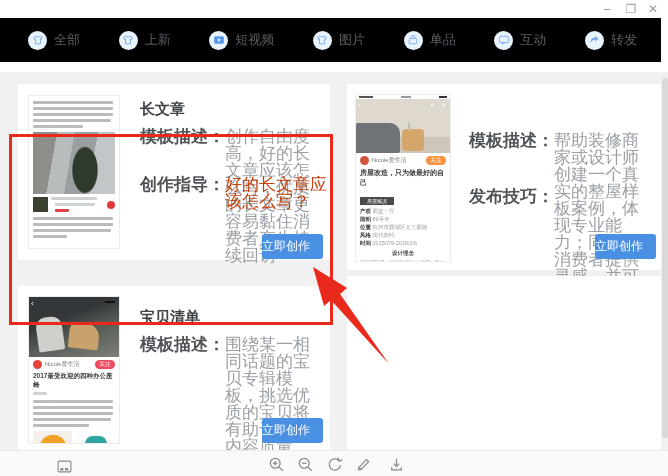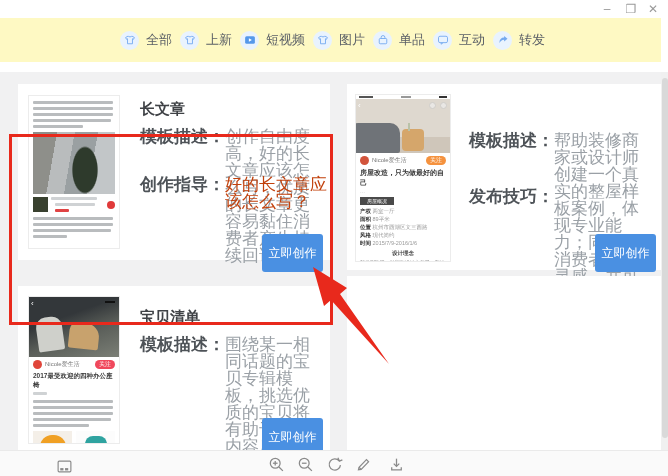--- a/index.html
+++ b/index.html
@@ -5,35 +5,35 @@
   * { margin:0; padding:0; box-sizing:border-box; }
   html,body { width:668px; height:476px; overflow:hidden; }
   body { font-family:"Liberation Sans","DejaVu Sans",sans-serif; background:#fff; position:relative; }
   #stage { position:absolute; inset:0; width:668px; height:476px; background:#fff; }
 
   
   .titlebar { position:absolute; left:0; top:0; width:668px; height:18px; background:#fff; }
   .winctrl { position:absolute; top:1px; font-size:12px; color:#9a9a9a; width:18px; text-align:center; cursor:default; line-height:16px; }
 
   
-  .tabbar { position:absolute; left:0; top:18px; width:661px; height:44px; background:#fef9c3; display:flex; align-items:center; justify-content:center; padding:0 24px 0 28px;gap:8px; }
+  .tabbar { position:absolute; left:0; top:18px; width:661px; height:44px; background:#000000; display:flex; align-items:center; justify-content:space-between; padding:0 24px 0 28px;gap:8px; }
   .tab { position:relative; height:44px; display:flex; align-items:center; gap:7px; font-size:13px; color:#5a5f66; cursor:pointer; white-space:nowrap; }
   .tab.active { color:#4a90e2; }
   .tab.active .underline { position:absolute; left:50%; transform:translateX(-50%); bottom:0; width:70px; height:3px; background:#4a90e2; border-radius:2px; }
   .ticon { width:19px; height:19px; border-radius:50%; background:#e9f3fe; display:flex; align-items:center; justify-content:center; flex:0 0 auto; }
 
   
   .content { position:absolute; left:0; top:72px; width:668px; height:389px; background:#f1f1f2; }
   .card { position:absolute; background:#fff; }
   .card-title { position:absolute; font-size:15px; color:#3f4246; font-weight:bold; }
   .row { position:absolute; display:flex; font-size:17px; line-height:17px; }
   .lbl { color:#4e5358; font-weight:bold; white-space:nowrap; }
   .dsc { color:#9aa0a6; }
   .lnk { color:#c2410c; cursor:pointer; }
-  .btn-create { position:absolute; width:61px; height:38px; background:#4a90e2; color:#fff; font-size:12px; border:none; border-radius:3px; cursor:pointer; line-height:25px; text-align:center; padding:0; }
+  .btn-create { position:absolute; width:61px; height:25px; background:#4a90e2; color:#fff; font-size:12px; border:none; border-radius:3px; cursor:pointer; line-height:25px; text-align:left; padding:0; }
 
   
   .preview { position:absolute; background:#fff; border:1px solid #ececec; overflow:hidden; }
   .sk { height:3px; background:#b9bcbe; border-radius:1px; margin:3px 4px 0 4px; }
   .sk.lite { background:#cfd2d4; }
   .microname { font-size:6px; color:#777; }
   .microgray { font-size:5px; color:#bbb; }
   .pill { border-radius:6px; color:#fff; font-size:6px; line-height:9px; padding:0 4px; height:9px; }
   .mtitle { font-weight:bold; color:#3a3a3a; }
   .pvrow { display:flex; align-items:center; gap:3px; padding:3px 4px 0 4px; }

